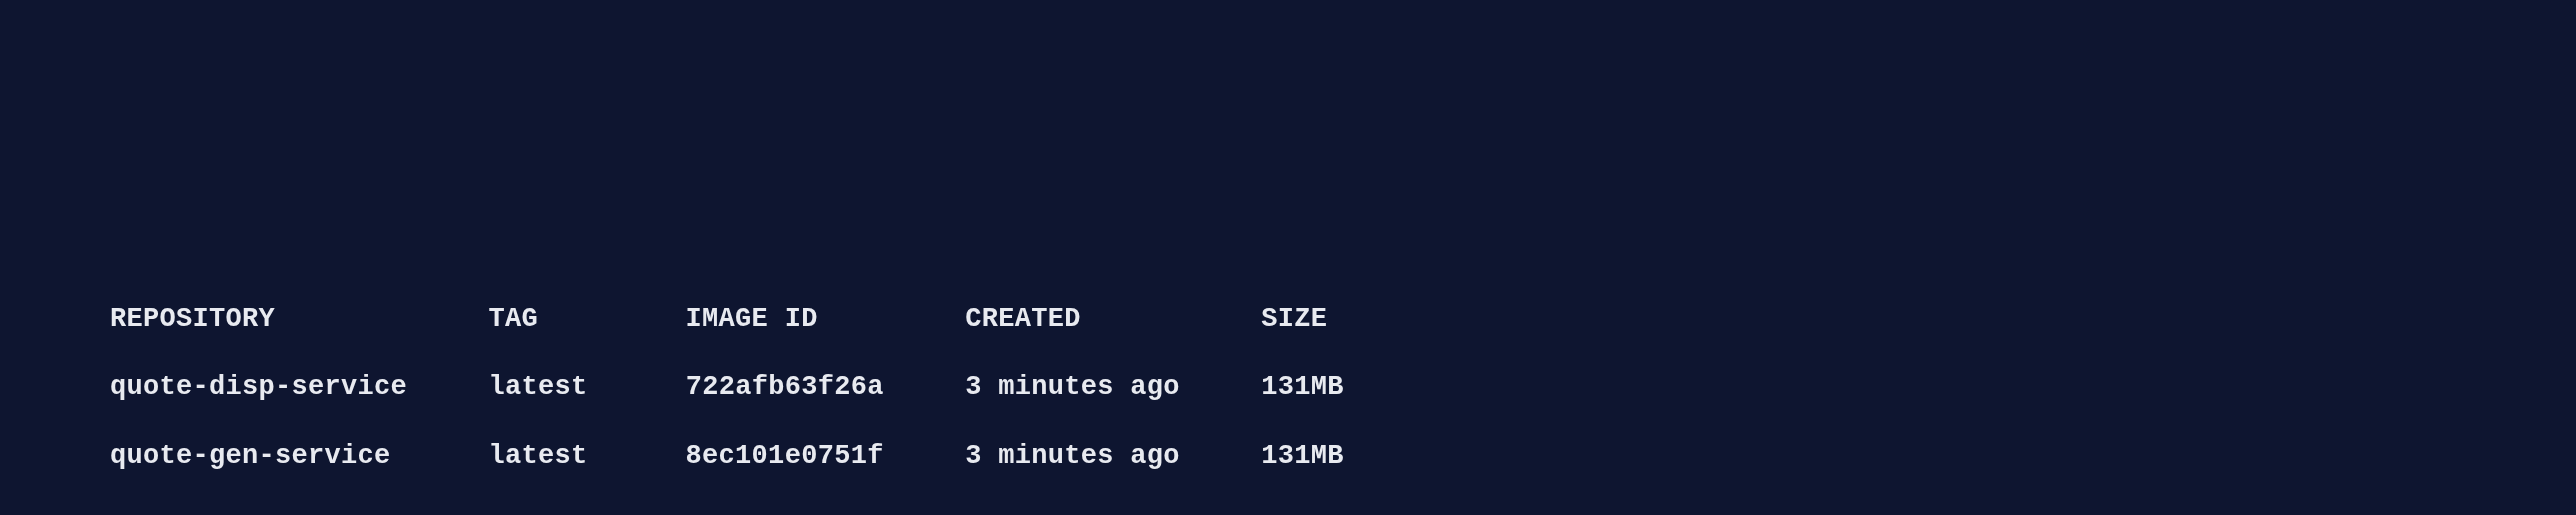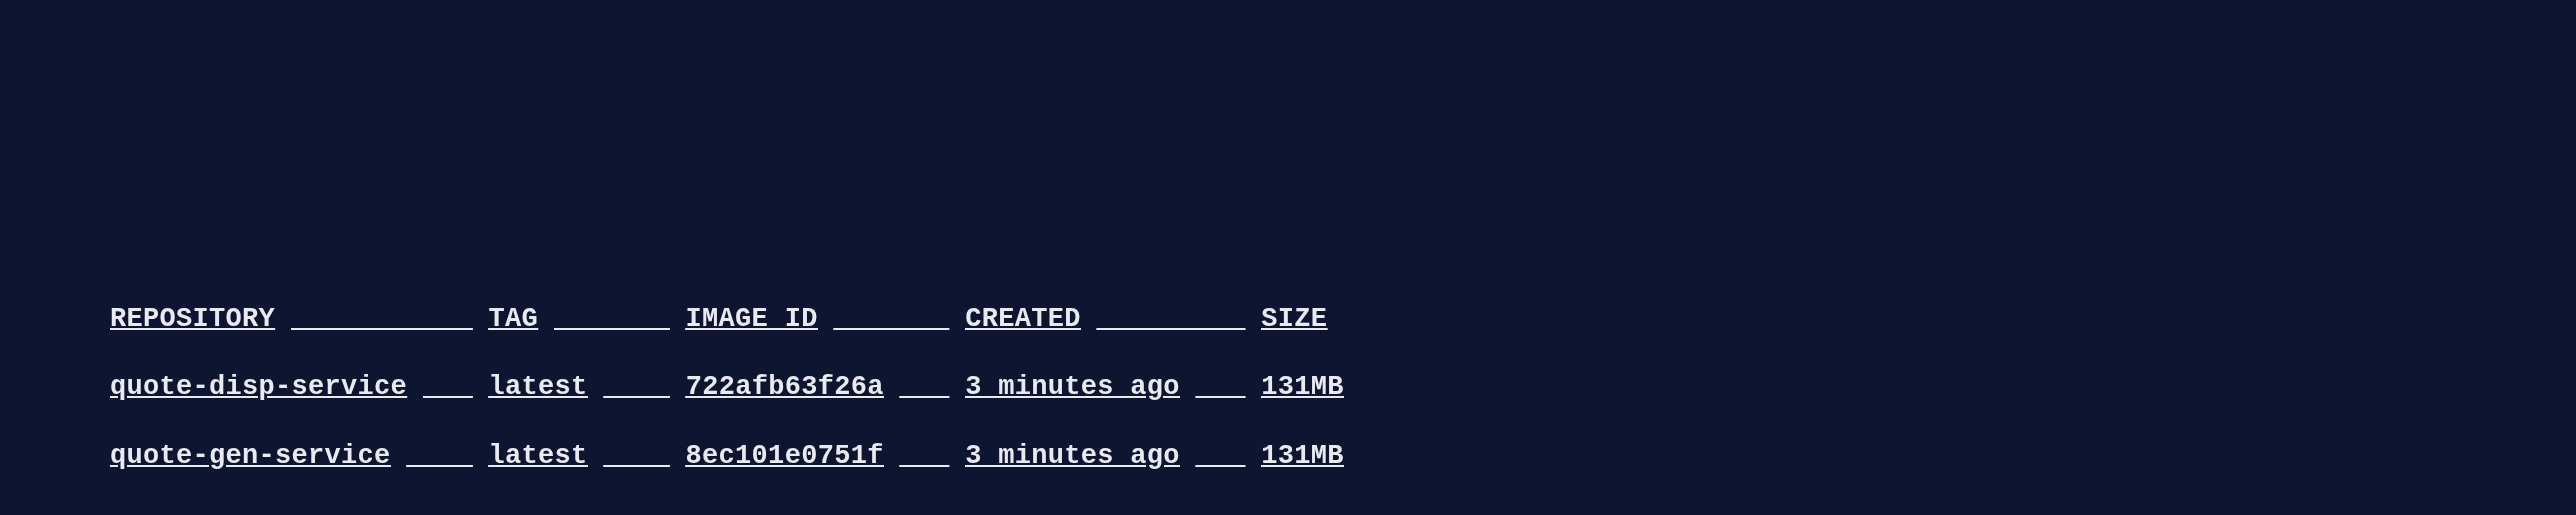--- a/index.html
+++ b/index.html
@@ -1,19 +1,18 @@
 <!DOCTYPE html>
 <html style="font-size:10.7px"><head>
   <meta charset="utf-8">
   <style>
     * {
       margin: 16px;
       padding: 0;
       box-sizing: border-box;
-      text-decoration: underline;
     }
     body {
       background-color: #0e1530;
       color: #e8eaf0;
       font-family: 'Consolas', 'Courier New', monospace;
       font-size: 27px;
       font-weight: 600;
       padding: 34px 30px 47px 30px;
       width: 2576px;
       height: 516px;

